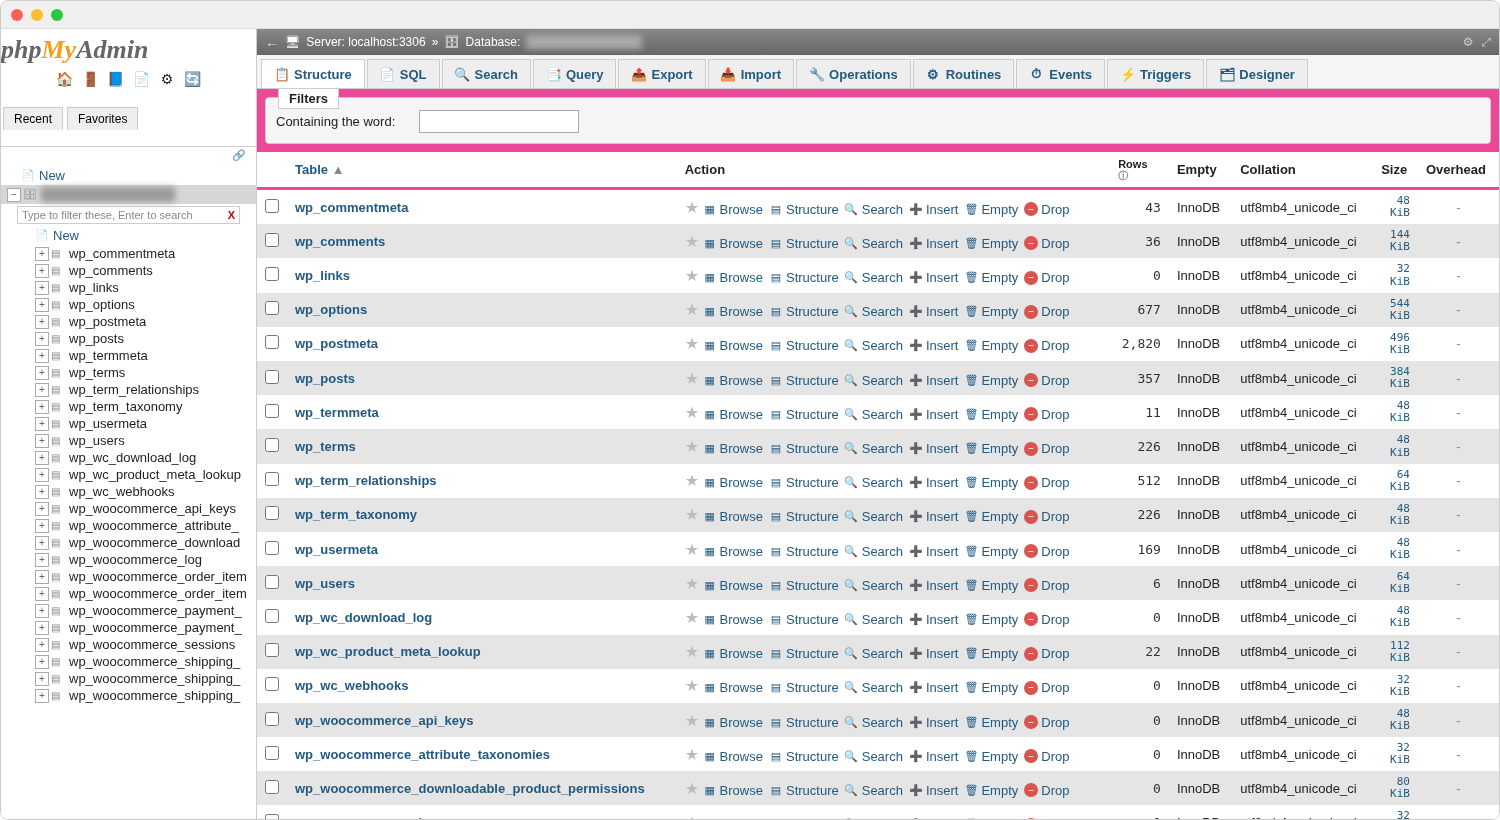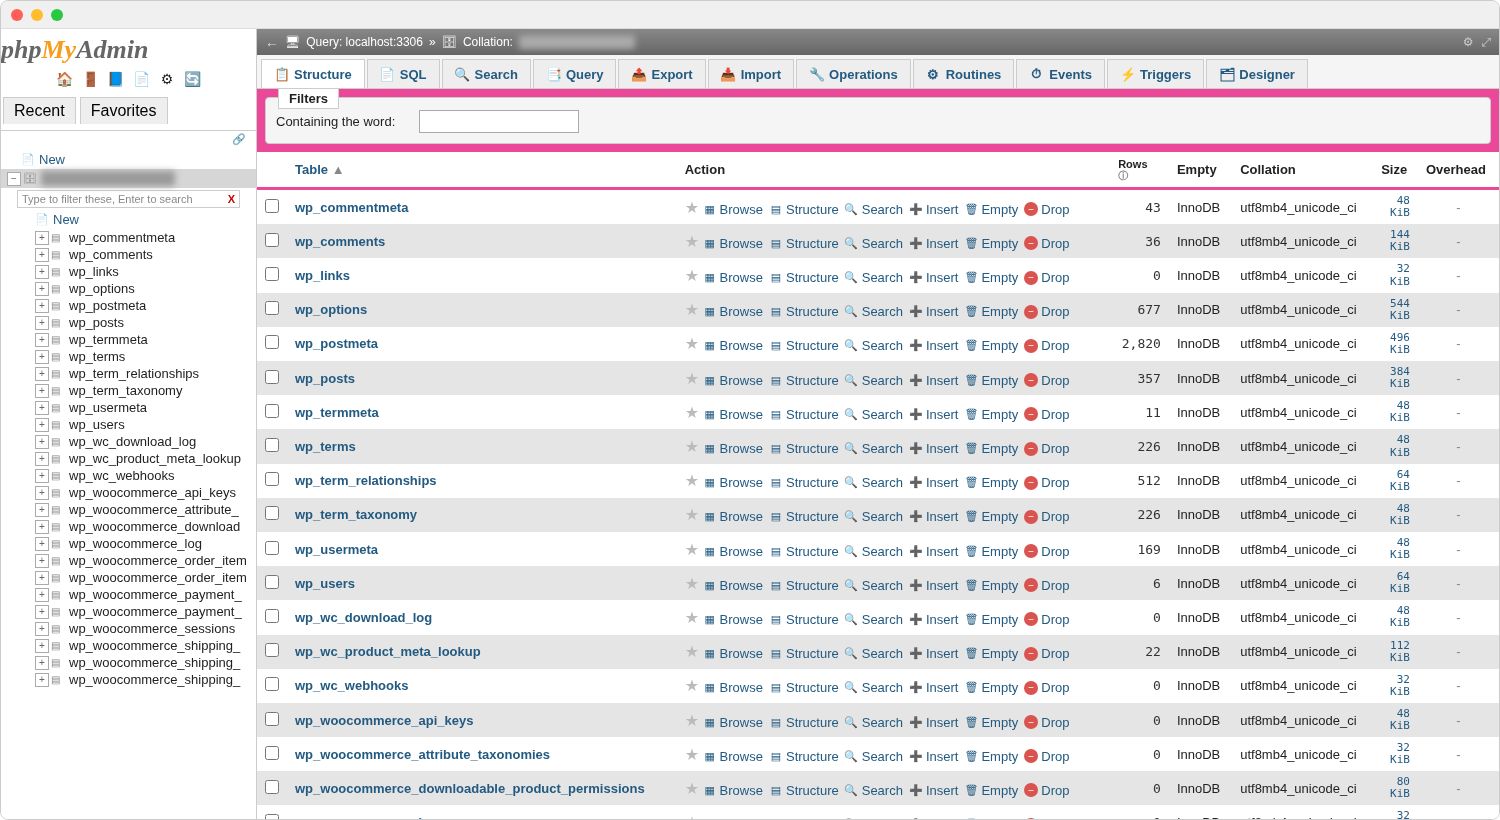--- a/index.html
+++ b/index.html
@@ -8,21 +8,21 @@
 .titlebar{height:28px;background:#f0f0f0;display:flex;align-items:center;padding:0 10px;gap:8px;border-bottom:1px solid #ddd}
 .dot{width:12px;height:12px;border-radius:50%}
 .dot.r{background:#ff5f57}.dot.y{background:#ffbd2e}.dot.g{background:#28c940}
 .body{flex:1;display:flex;overflow:hidden}
 .sidebar{width:256px;background:#fff;border-right:1px solid #ccc;display:flex;flex-direction:column;overflow:hidden}
 .logo{padding:6px 0 2px;text-align:left;font-family:Georgia,serif;font-size:26px;font-weight:bold}
 .logo .p{color:#666;font-style:italic}.logo .m{color:#f89c1c;font-style:italic}.logo .a{color:#666;font-style:italic}
 .iconrow{text-align:center;padding:4px 0}
 .iconrow span{display:inline-block;width:16px;height:16px;margin:0 3px;font-size:14px}
 .tab-buttons{display:flex;border-bottom:1px solid #ccc}
-.tab-buttons button{flex:0 0 auto;padding:4px 10px;background:#eee;border:1px solid #ccc;border-bottom:none;font-size:16px;cursor:pointer;margin:6px 2px}
+.tab-buttons button{flex:0 0 auto;padding:4px 10px;background:#eee;border:1px solid #ccc;border-bottom:none;font-size:12px;cursor:pointer;margin:16px 2px}
 .link-icon{text-align:right;padding:2px 10px;color:#888;font-size:11px}
 .tree{flex:1;overflow:auto;font-size:13px;padding:2px 0}
 .tree-item{display:flex;align-items:center;padding:2px 6px;white-space:nowrap}
 .tree-item .exp{width:14px;height:14px;border:1px solid #aaa;display:inline-flex;align-items:center;justify-content:center;font-size:10px;color:#666;margin-right:2px;background:#fff}
 .tree-item .ico{width:14px;display:inline-block;margin-right:4px;font-size:11px;color:#888}
 .tree-item.new{color:#235a81}
 .tree-item.db{background:#d6d6d6;font-weight:normal}
 .tree-filter{padding:2px 16px}
 .tree-filter .fbox{display:flex;align-items:center;gap:4px;border:1px solid #ccc;padding:2px 4px;font-size:11px;color:#888}
 .tree-filter .fbox .x{color:#c00;font-weight:bold;margin-left:auto}
@@ -254,24 +254,24 @@
               </div>
             </div>
         </div>
       </div>
     </div>
 
     <div class="main">
       <div class="breadcrumb">
         <span class="arrow">←</span>
         <span class="srv-ico">🖥</span>
-        <span>Query: localhost:3306</span>
+        <span>Server: localhost:3306</span>
         <span>»</span>
         <span class="srv-ico">🗄</span>
-        <span>Collation:</span>
+        <span>Database:</span>
         <span class="blur">hidden</span>
         <div class="right">
           <span>⚙</span>
           <span>⤢</span>
         </div>
       </div>
       <div class="navtabs" id="navtabs">
           <div class="navtab active">
             <span class="ico">📋</span>
             <span>Structure</span>

